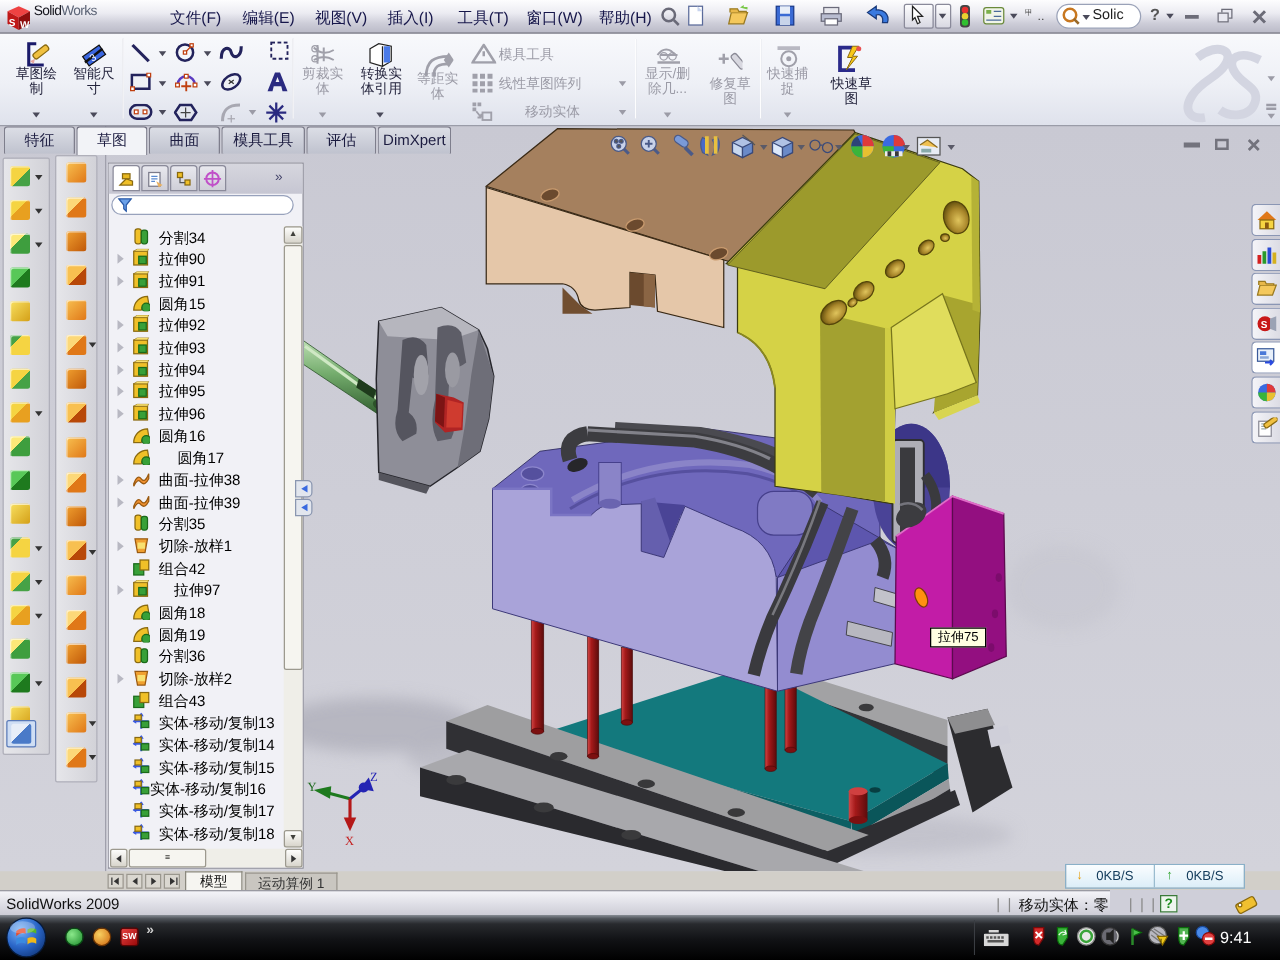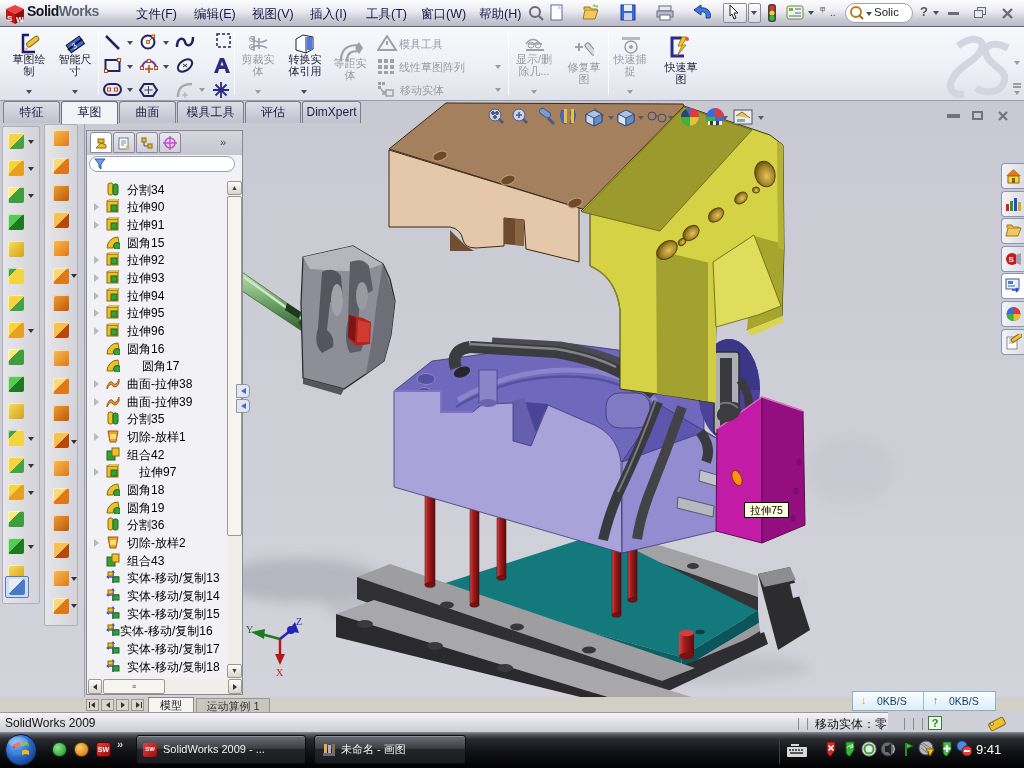--- a/index.html
+++ b/index.html
@@ -399,21 +399,21 @@
     </svg>
 
 <div class="a" id="tb">
  <svg class="a" style="left:3px;top:2px" width="24" height="23" viewBox="0 0 24 23">
   <polygon points="3,7 12,3 21,7 12,12" fill="#ee4242"></polygon>
   <polygon points="3,7 12,12 12,22 3,17" fill="#c01818"></polygon>
   <polygon points="21,7 12,12 12,22 21,17" fill="#8e0e0e"></polygon>
   <text x="4" y="19" font-size="8" font-weight="bold" fill="#fff">S</text>
   <text x="13" y="20" font-size="8" font-weight="bold" fill="#fff">W</text>
  </svg>
- <div class="a" style="left:27px;top:3px;font-size:14px;font-weight:bold;color:#16161e;letter-spacing:-.5px">Solid<span style="color:#5c6476">Works</span></div>
+ <div class="a" style="left:27px;top:3px;font-size:11px;font-weight:normal;color:#16161e;letter-spacing:-.5px">Solid<span style="color:#5c6476">Works</span></div>
  <div class="mi" style="left:136px">文件(F)</div>
  <div class="mi" style="left:194px">编辑(E)</div>
  <div class="mi" style="left:252px">视图(V)</div>
  <div class="mi" style="left:310px">插入(I)</div>
  <div class="mi" style="left:366px">工具(T)</div>
  <div class="mi" style="left:421px">窗口(W)</div>
  <div class="mi" style="left:479px">帮助(H)</div>
  <svg class="ti" style="left:527px" width="18" height="18" viewBox="0 0 18 18">
         <circle cx="8" cy="8" r="5" fill="none" stroke="#6a6a78" stroke-width="2"></circle>
         <line x1="12" y1="12" x2="16" y2="16" stroke="#6a6a78" stroke-width="2"></line>
@@ -598,21 +598,21 @@
  <div class="dg da" style="left:495px;top:38px"></div>
  <svg class="a" style="left:377px;top:54px" width="18" height="16" viewBox="0 0 18 16">
         <g fill="#a0a0aa">
           <rect x="1" y="1" width="3" height="3"></rect>
           <rect x="5" y="1" width="3" height="3"></rect>
           <rect x="1" y="5" width="3" height="3"></rect>
         </g>
         <path d="M4 8 L8 13 M8 13 l-3 0 m3 0 l0 -3" stroke="#a0a0aa" stroke-width="1.5" fill="none"></path>
         <rect x="9" y="9" width="7" height="6" fill="none" stroke="#a0a0aa" stroke-width="1.5"></rect>
       </svg>
- <div class="rl rg" style="left:400px;top:57px">移动实体</div>
+ <div class="rl rg" style="left:420px;top:57px">移动实体</div>
  <div class="dg da" style="left:495px;top:61px"></div>
  <div class="sep" style="left:508px"></div>
 
  <svg class="a" style="left:524px;top:9px" width="24" height="18" viewBox="0 0 24 18">
         <path d="M2 8 C6 2 12 2 16 8 M4 8 l14 0" stroke="#a0a0aa" stroke-width="1.6" fill="none"></path>
         <circle cx="7" cy="9" r="3" fill="none" stroke="#a0a0aa"></circle>
         <circle cx="14" cy="9" r="3" fill="none" stroke="#a0a0aa"></circle>
         <line x1="2" y1="14" x2="20" y2="14" stroke="#a0a0aa" stroke-width="2"></line>
       </svg>
  <div class="rl rg" style="left:511px;top:26px;width:46px">显示/删<br>除几...</div>
@@ -975,31 +975,20 @@
   <path d="M9 16 C12 13 15 13 16.5 14 L16.5 10 C14 9 11 10 9 12 Z" fill="#e84a2a"></path>
   <path d="M18 13.5 C20 12.5 23 12.5 25 14 L25 10.5 C22.5 9 20 9.5 18 10.5 Z" fill="#58b428"></path>
   <path d="M9 18 C12 16.5 15 16.5 16.5 17.5 L16.5 22 C14 20.5 11 21 9 23 Z" fill="#3a8ae0"></path>
   <path d="M18 17.5 C20 16.5 23 16.5 25 18 L25 22 C22.5 20.5 20 21 18 22.5 Z" fill="#f0b818"></path>
   <ellipse cx="14" cy="9" rx="10" ry="5" fill="#fff" opacity=".25"></ellipse>
  </svg>
  <div class="tico" style="left:52px;top:10px;width:15px;height:15px;background:radial-gradient(circle at 35% 35%,#8ae88a,#1a8a2a);border:1px solid #0a4a14"></div>
  <div class="tico" style="left:74px;top:10px;width:15px;height:15px;background:radial-gradient(circle at 35% 35%,#f8d060,#d06810);border:1px solid #6a3404"></div>
  <div class="a" style="left:96px;top:10px;width:15px;height:15px;background:linear-gradient(135deg,#e84040,#9a0a0a);border-radius:3px;border:1px solid #5a0404;color:#fff;font-size:7px;font-weight:bold;text-align:center;line-height:14px">SW</div>
  <div class="a" style="left:117px;top:6px;color:#ccc;font-size:11px;font-weight:bold">»</div>
- <div class="tbt" style="left:136px;width:170px">
-   <span class="a" style="left:6px;top:7px;width:14px;height:14px;background:linear-gradient(135deg,#e84040,#9a0a0a);border-radius:2px;color:#fff;font-size:6px;font-weight:bold;text-align:center;line-height:13px">SW</span>
-   <span style="margin-left:26px">SolidWorks 2009 - ...</span></div>
- <div class="tbt" style="left:314px;width:152px">
-   <svg class="a" style="left:7px;top:7px" width="14" height="14" viewBox="0 0 14 14">
-          <rect x="2" y="1" width="3" height="9" fill="#e8b040"></rect>
-          <rect x="6" y="2" width="3" height="8" fill="#b0b0c0"></rect>
-          <rect x="10" y="1" width="3" height="9" fill="#8a6a4a"></rect>
-          <rect x="1" y="10" width="12" height="3" fill="#6a6a72"></rect>
-        </svg>
-   <span style="margin-left:26px">未命名 - 画图</span></div>
  <div class="a" style="left:779px;top:4px;width:1px;height:28px;background:#3a3d42"></div>
  <svg class="a" style="left:787px;top:12px" width="20" height="13" viewBox="0 0 20 13">
         <rect x="0" y="3" width="20" height="10" rx="1" fill="#d8d8d8"></rect>
         <g fill="#555">
           <rect x="2" y="5" width="2" height="2"></rect>
           <rect x="5" y="5" width="2" height="2"></rect>
           <rect x="8" y="5" width="2" height="2"></rect>
           <rect x="11" y="5" width="2" height="2"></rect>
           <rect x="14" y="5" width="2" height="2"></rect>
           <rect x="3" y="8" width="13" height="2"></rect>

